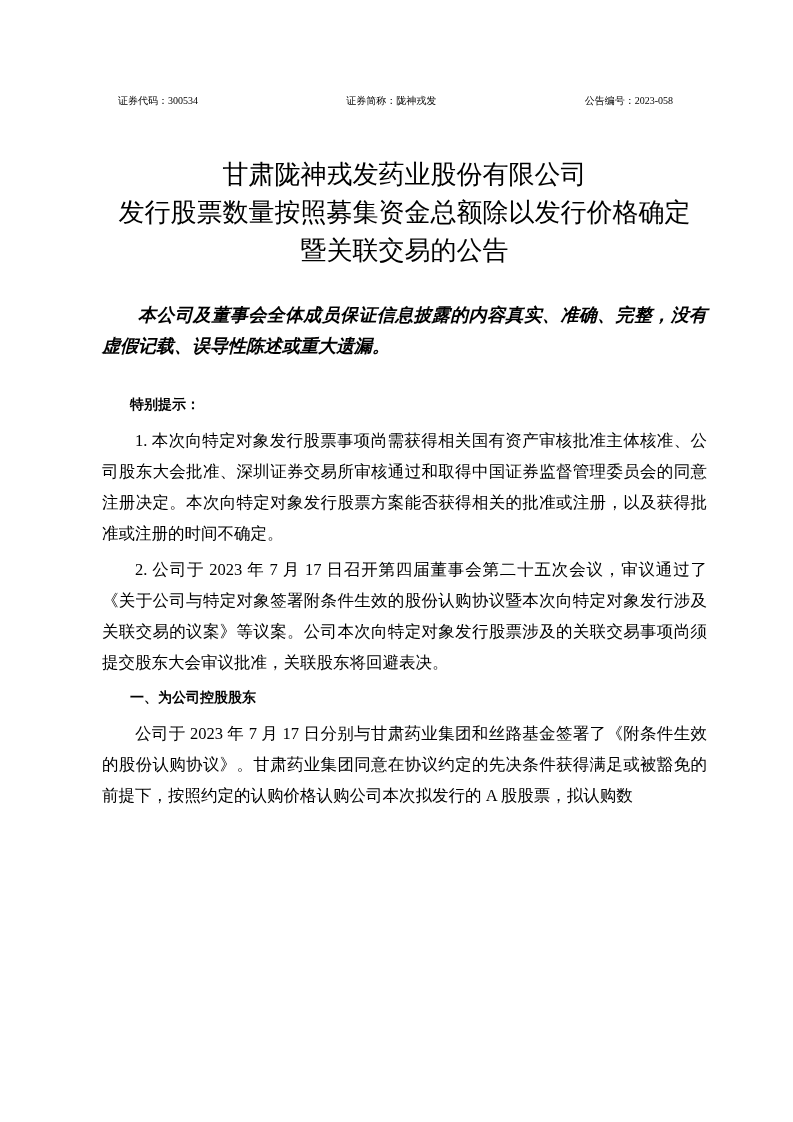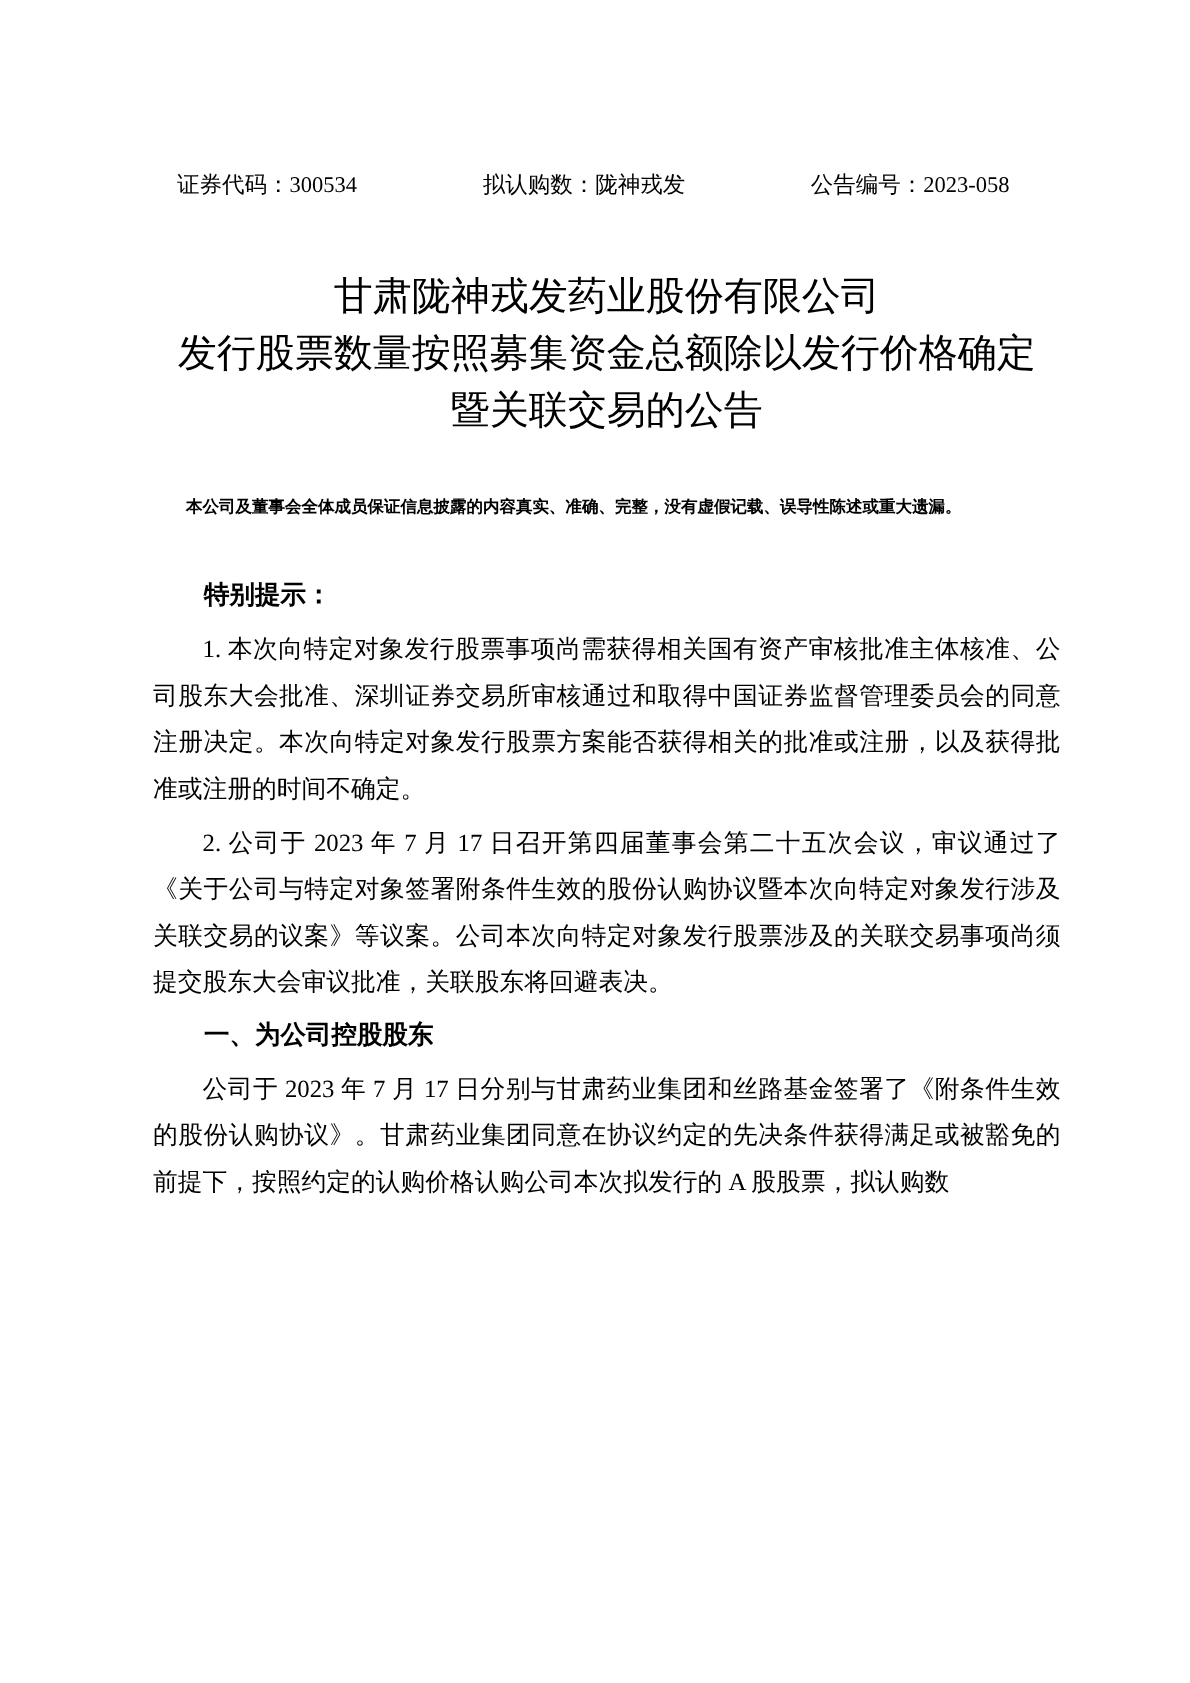--- a/index.html
+++ b/index.html
@@ -20,47 +20,47 @@
     height: 1122px;
     padding: 90px 86px 0 102px;
     overflow: hidden;
     background: #ffffff;
   }
   .doc-header {
     display: flex;
     justify-content: space-between;
     align-items: baseline;
     padding: 0 34px 0 16px;
-    font-size: 15px;
+    font-size: 10px;
     line-height: 22px;
     white-space: nowrap;
-    margin-top: 23px;
   }
   .doc-title {
     margin-top: 44px;
     text-align: center;
     font-weight: normal;
     font-size: 26px;
     line-height: 38px;
   }
   .title-line {
     display: block;
   }
   .declaration {
     margin: 30px 0 0;
     font-weight: bold;
-    font-size: 11px;
+    font-size: 18px;
     line-height: 31px;
     text-align: justify;
     text-indent: 2em;
+    font-style: italic;
   }
   .heading {
     margin: 0;
     font-weight: bold;
-    font-size: 17px;
+    font-size: 14px;
     line-height: 31px;
     text-indent: 2em;
   }
   .heading.special {
     margin-top: 27px;
   }
   .heading.overview {
     margin-top: 4px;
   }
   .para {
@@ -71,21 +71,21 @@
     text-indent: 2em;
   }
 </style>
 </head>
 <body>
 
 <div class="page">
 
   <div class="doc-header">
     <span class="hdr-item">证券代码：300534</span>
-    <span class="hdr-item">拟认购数：陇神戎发</span>
+    <span class="hdr-item">证券简称：陇神戎发</span>
     <span class="hdr-item">公告编号：2023-058</span>
   </div>
 
   <div class="doc-title">
     <span class="title-line">甘肃陇神戎发药业股份有限公司</span>
     <span class="title-line">发行股票数量按照募集资金总额除以发行价格确定</span>
     <span class="title-line">暨关联交易的公告</span>
   </div>
 
   <p class="declaration">本公司及董事会全体成员保证信息披露的内容真实、准确、完整，没有虚假记载、误导性陈述或重大遗漏。</p>

